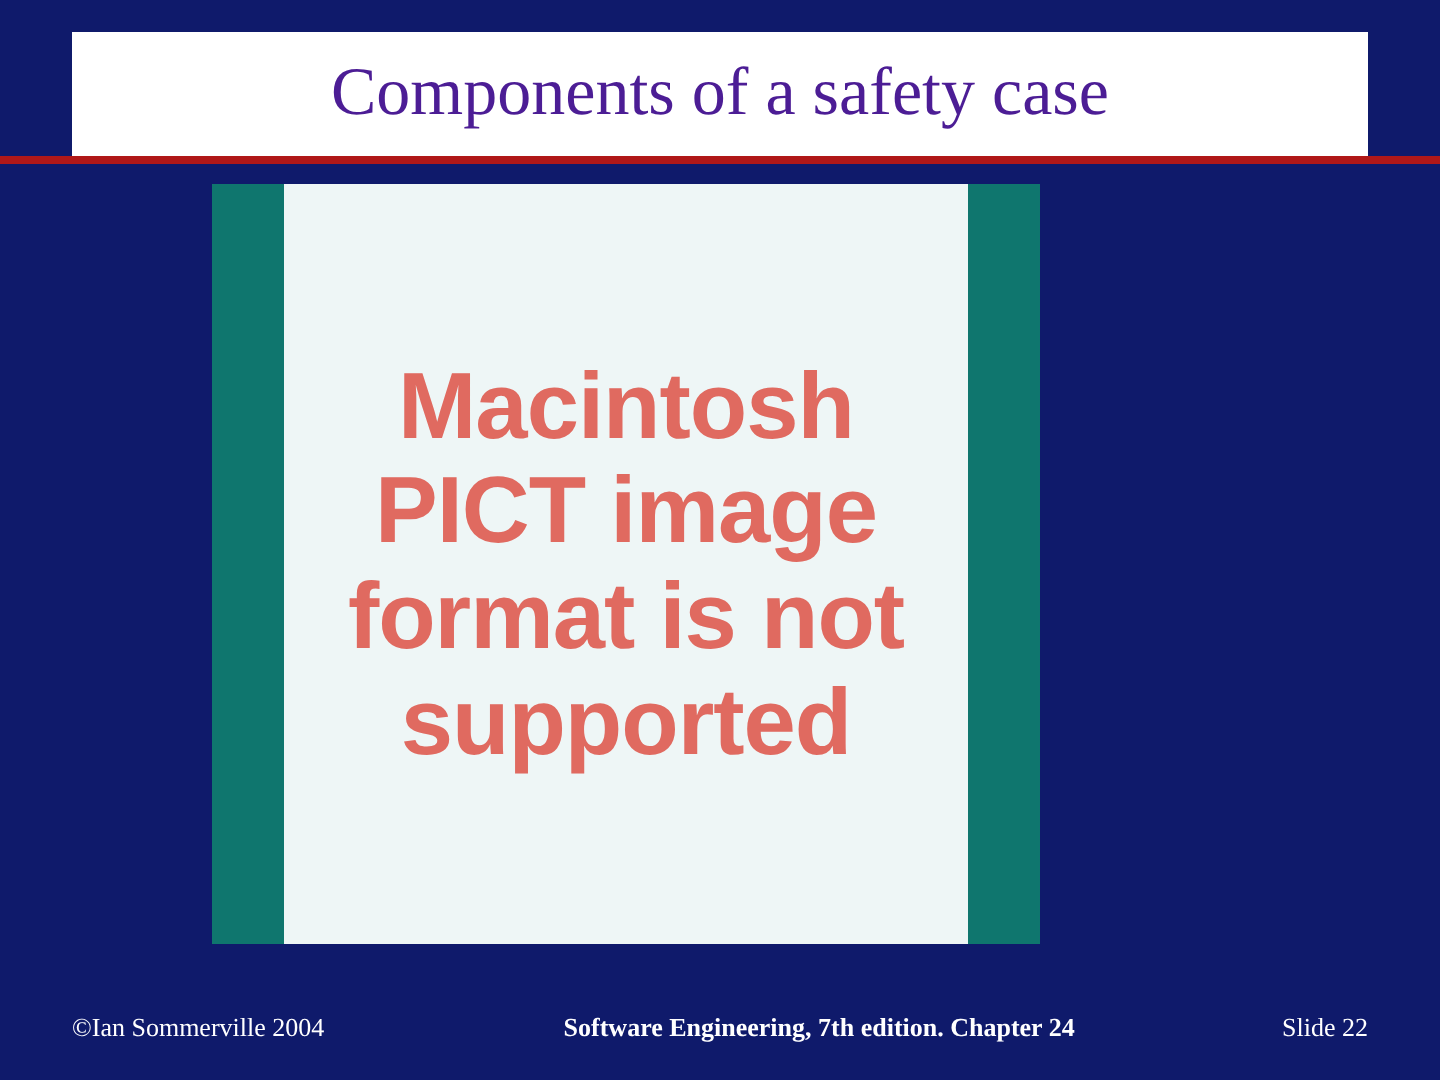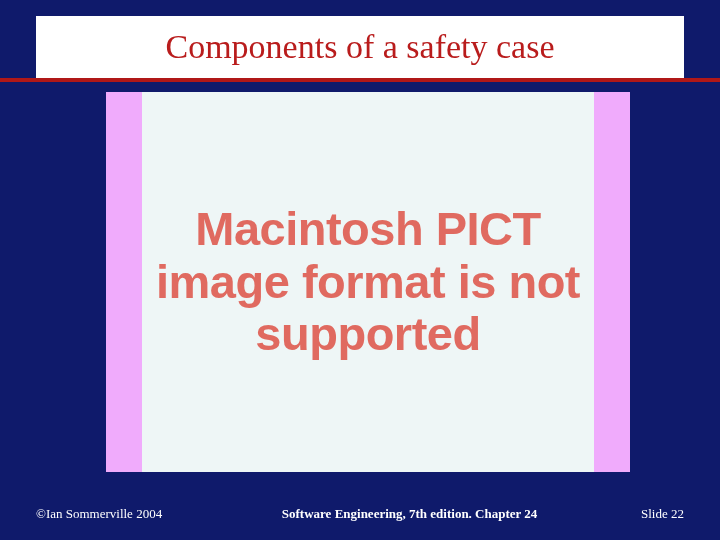--- a/index.html
+++ b/index.html
@@ -16,37 +16,37 @@
     right: 36px;
     background: #ffffff;
     height: 62px;
     display: flex;
     align-items: center;
     justify-content: center;
   }
   .title-text {
     font-family: "Times New Roman", Times, serif;
     font-size: 34px;
-    color: #b91c1c;
+    color: #4c1d95;
   }
   .red-rule {
     position: absolute;
     top: 78px;
     left: 0;
     right: 0;
     height: 4px;
     background: #b01818;
   }
   .content-area {
     position: absolute;
     top: 92px;
     left: 106px;
-    width: 524px;
+    width: 414px;
     height: 380px;
-    background: #f0abfc;
+    background: #0f766e;
   }
   .content-inner {
     position: absolute;
     top: 0;
     bottom: 0;
     left: 36px;
     right: 36px;
     background: #eef6f6;
     display: flex;
     align-items: center;

